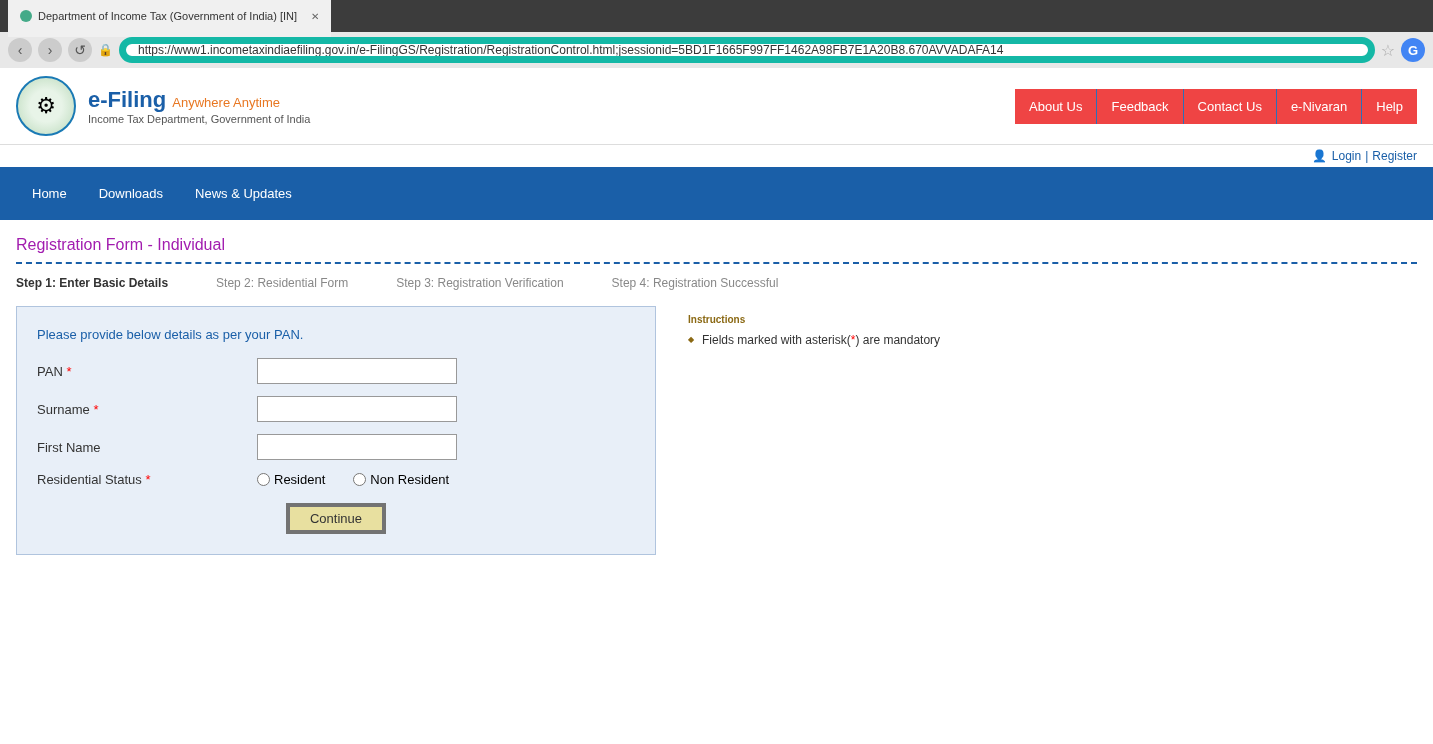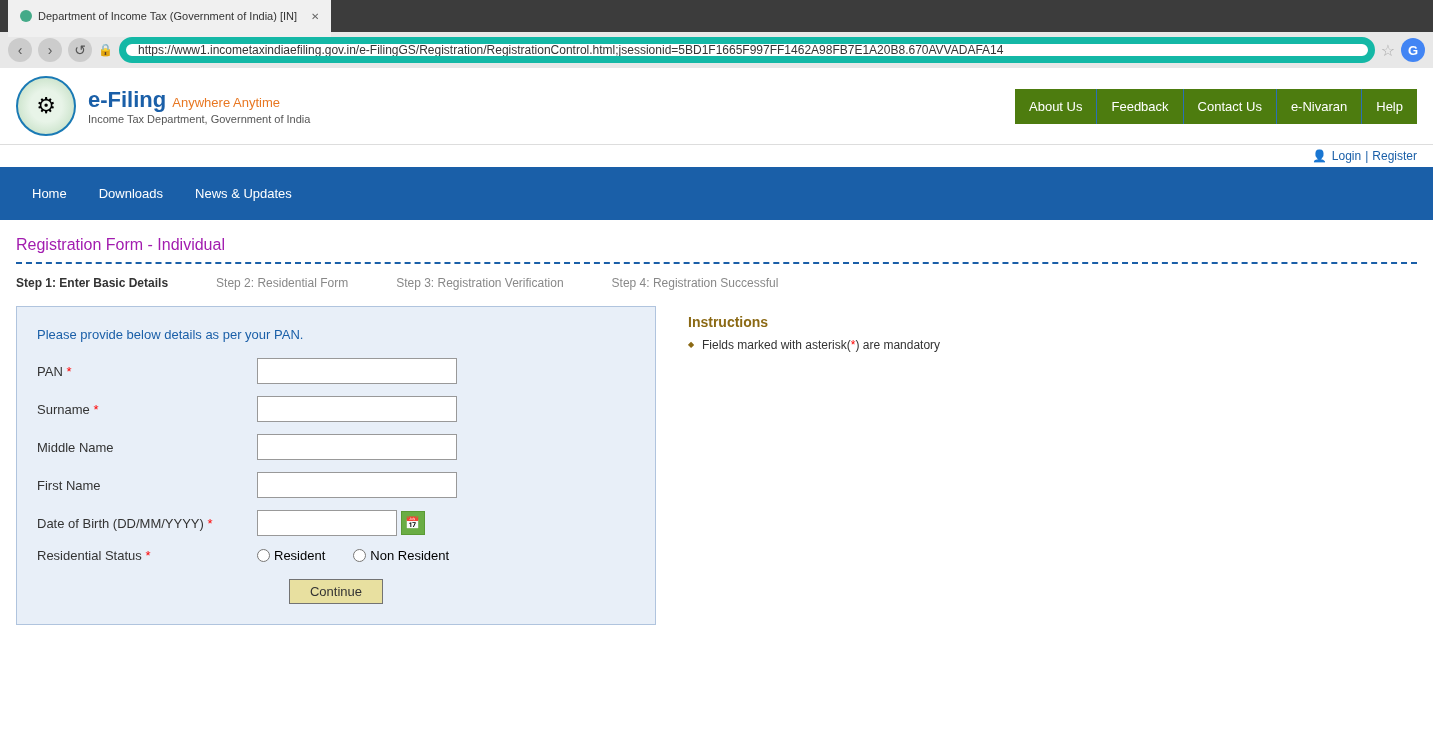--- a/index.html
+++ b/index.html
@@ -108,21 +108,21 @@
     }
     .efiling-sub { font-size: 11px; color: #555; }
 
     .top-right-nav {
       display: flex;
       align-items: center;
       gap: 0;
     }
     .top-right-nav a {
       display: inline-block;
-      background: #4d7c0f;
+      background: #ef4444;
       color: white;
       padding: 10px 14px;
       text-decoration: none;
       font-size: 13px;
       border-right: 1px solid #2a6fb8;
     }
     .top-right-nav a:last-child { border-right: none; }
 
     .login-register {
       display: flex;
@@ -254,34 +254,34 @@
       font-size: 13px;
       cursor: pointer;
     }
 
     .continue-row {
       text-align: center;
       margin-top: 16px;
     }
     .continue-btn {
       background: #e8e0a0;
-      border: 1px solid #737373;
+      border: 4px solid #737373;
       padding: 4px 20px;
       font-size: 13px;
       cursor: pointer;
       color: #333;
     }
 
     
     .instructions-panel {
       width: 280px;
       padding: 8px;
     }
     .instructions-title {
-      font-size: 14px;
+      font-size: 10px;
       font-weight: bold;
       color: #8b6914;
       margin-bottom: 8px;
     }
     .instructions-list {
       list-style: none;
       padding: 0;
     }
     .instructions-list li {
       font-size: 12px;
@@ -379,40 +379,26 @@
         </div>
 
         <div class="form-row">
           <div class="form-label">
             <span>Surname</span>
             <span class="required"> *</span>
           </div>
           <input class="form-input" type="text" style="">
         </div>
 
-        <div class="form-row">
-          <div class="form-label">Middle Name</div>
-          <input class="form-input" type="text" style="">
-        </div>
 
         <div class="form-row">
           <div class="form-label">First Name</div>
           <input class="form-input" type="text" style="">
         </div>
 
-        <div class="form-row">
-          <div class="form-label">
-            <span>Date of Birth (DD/MM/YYYY)</span>
-            <span class="required"> *</span>
-          </div>
-          <div class="dob-row">
-            <input class="dob-input" type="text" style="">
-            <button class="calendar-btn">📅</button>
-          </div>
-        </div>
 
         <div class="form-row">
           <div class="form-label">
             <span>Residential Status</span>
             <span class="required"> *</span>
           </div>
           <div class="residential-row">
             <label class="radio-option">
               <input type="radio" name="residential" value="resident" style="">
               <span>Resident</span>

